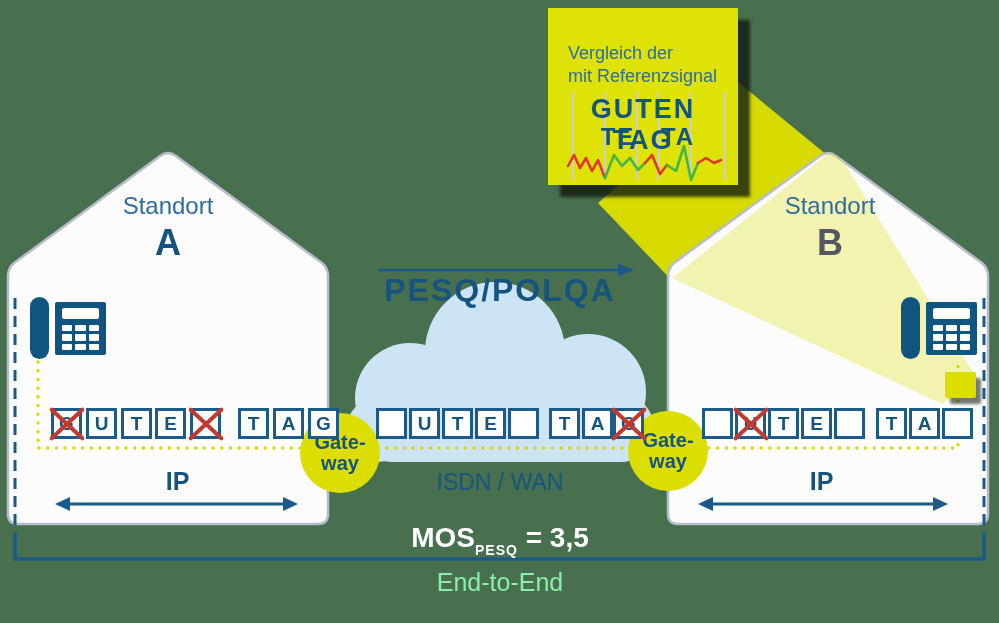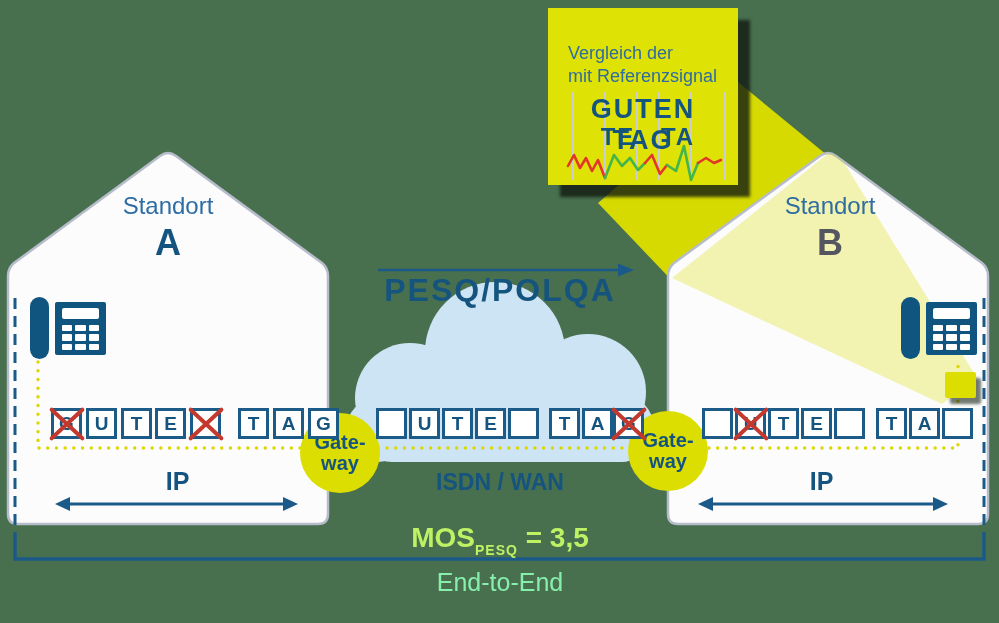--- a/index.html
+++ b/index.html
@@ -5,23 +5,23 @@
   html,body{margin:0;padding:0;}
   body{width:999px;height:623px;overflow:hidden;background:#48704F;position:relative;
        font-family:"Liberation Sans",sans-serif;}
   .abs{position:absolute;}
   #base-svg{position:absolute;left:0;top:0;z-index:1;}
   .txt{position:absolute;text-align:center;}
   .standort{font-size:24px;color:#2E6CA2;z-index:3;}
   .site-letter{font-size:36px;font-weight:bold;color:#15547E;z-index:3;}
   .site-letter.slate{color:#54575F;}
   .pesq-title{font-size:32px;font-weight:bold;color:#15547E;letter-spacing:2px;z-index:3;}
-  .isdn{font-size:23px;font-weight:bold;color:#15547E;z-index:3;}
+  .isdn{font-size:23px;font-weight:normal;color:#15547E;z-index:3;}
   .ip{font-size:25px;font-weight:bold;color:#15547E;z-index:3;}
-  .mos{font-size:28px;font-weight:bold;color:#bef264;z-index:3;}
+  .mos{font-size:28px;font-weight:bold;color:#ffffff;z-index:3;}
   .mos .sub{font-size:14px;vertical-align:-8px;letter-spacing:1px;}
   .endtoend{font-size:25px;color:#86efac;z-index:3;}
   
   .gateway{width:80px;height:80px;border-radius:50%;background:#DBDE00;z-index:5;
            display:flex;flex-direction:column;justify-content:center;align-items:center;}
   .gateway div{font-size:20px;font-weight:bold;color:#15547E;line-height:21px;}
   
   .lb{position:absolute;top:408px;width:25px;height:25px;border:3px solid #1C5A88;
       background:#fff;z-index:6;}
   .lb span{display:block;width:25px;height:25px;line-height:26px;text-align:center;

